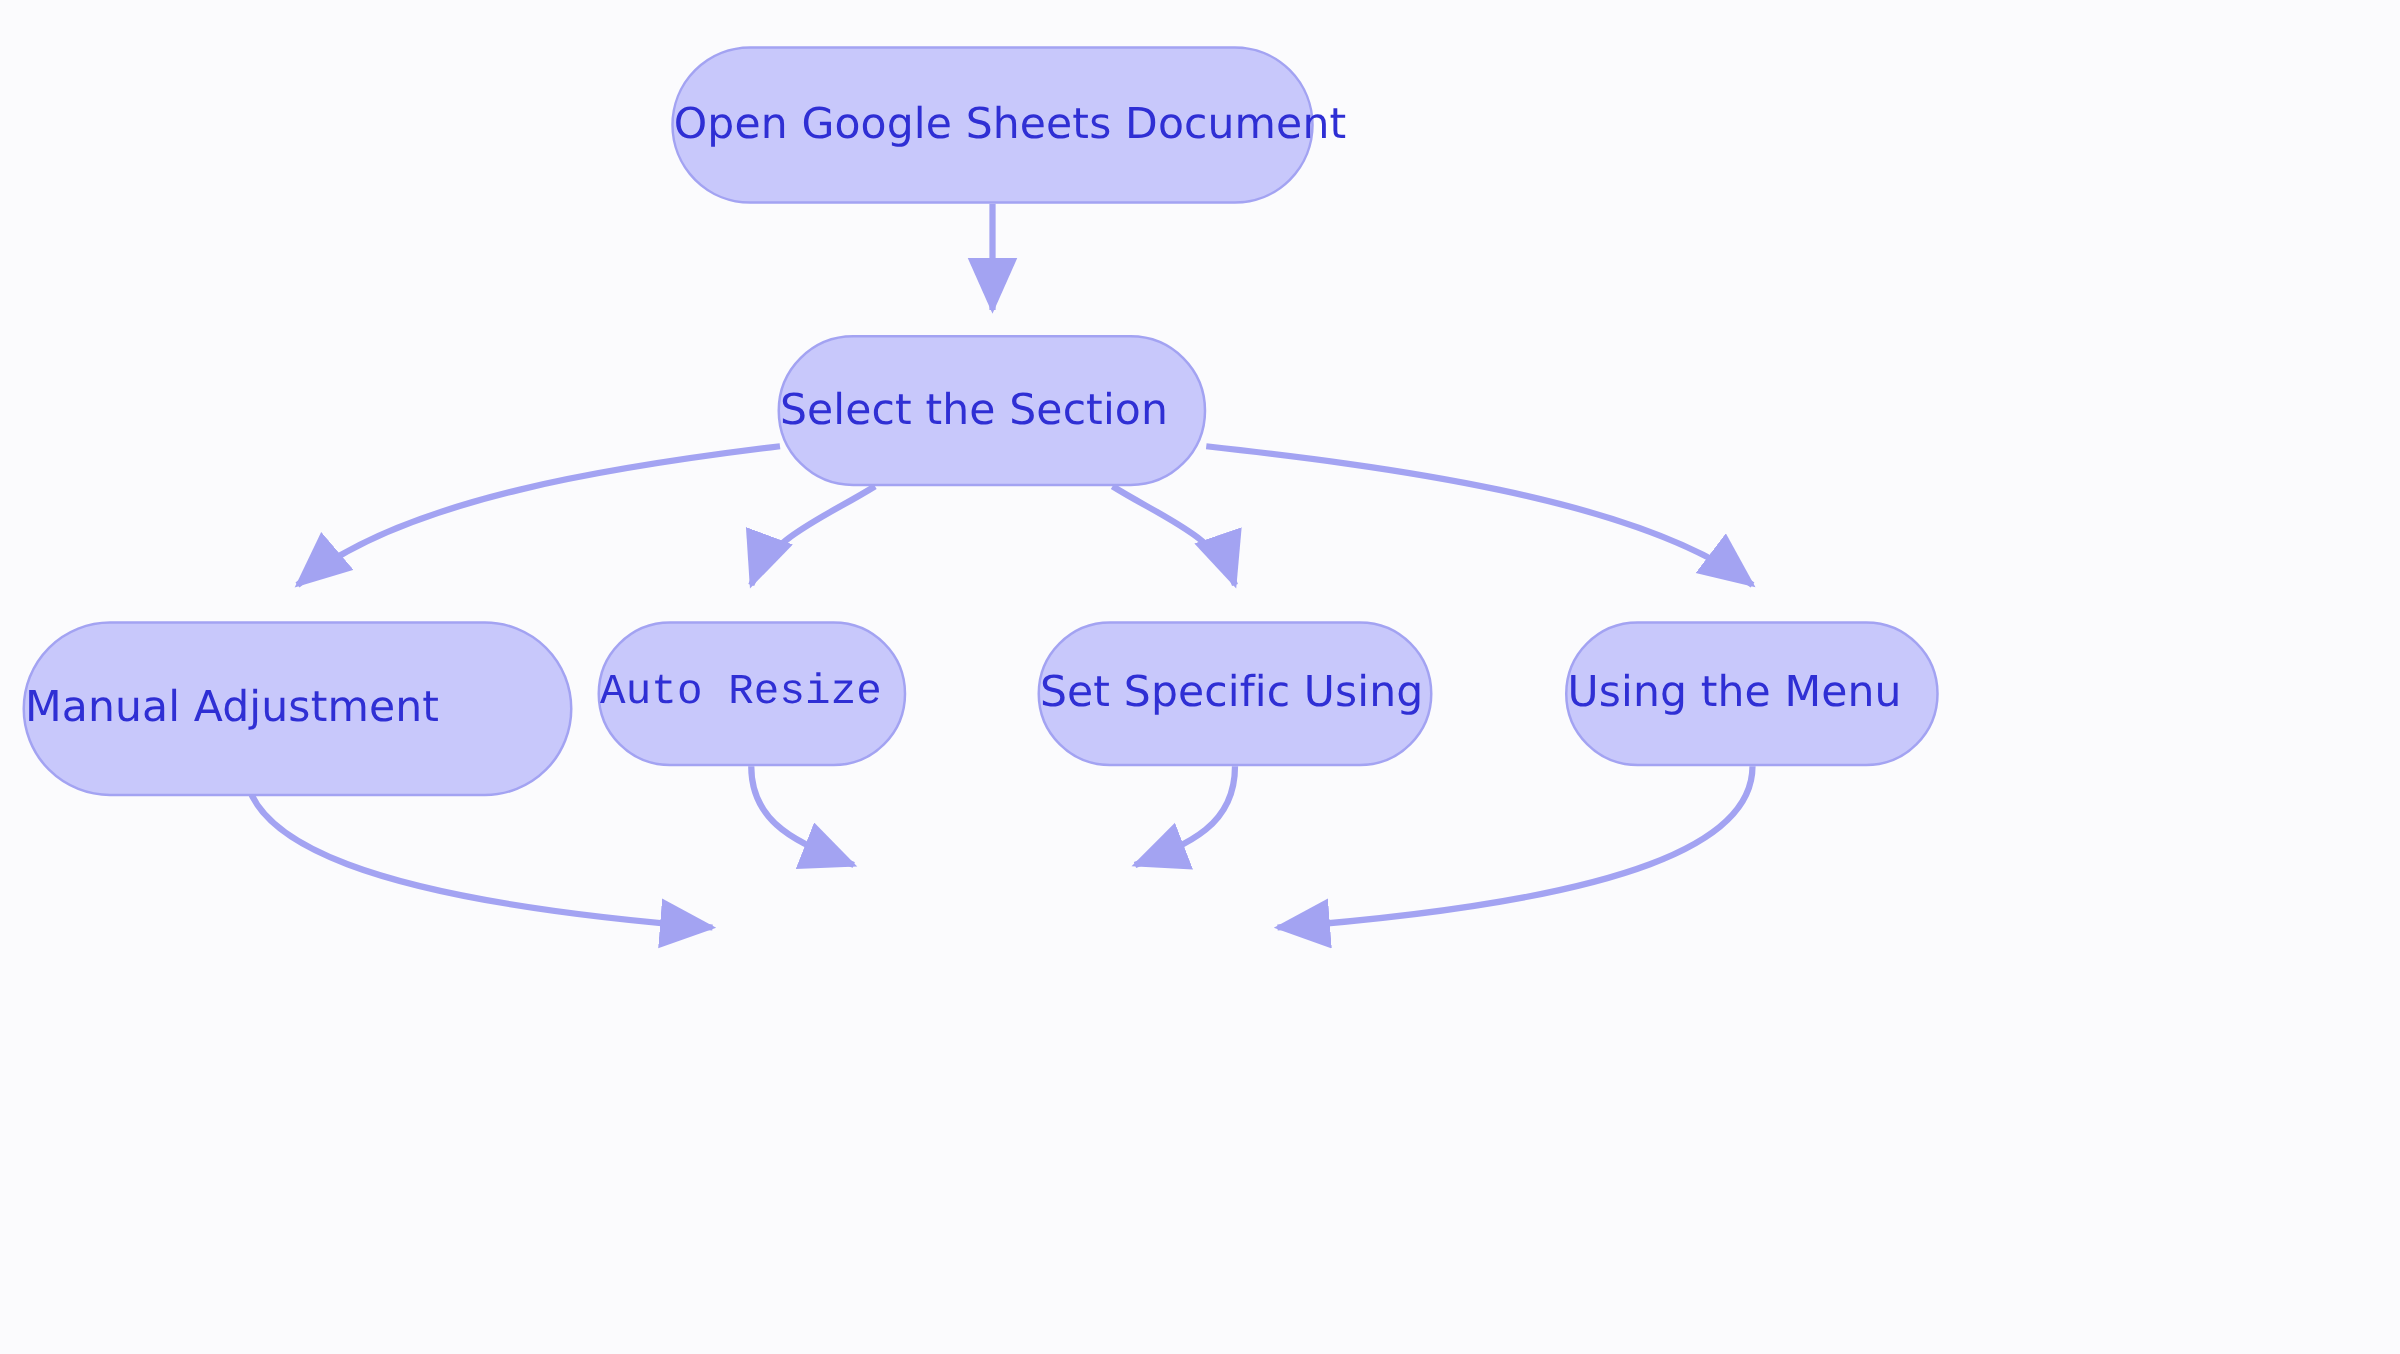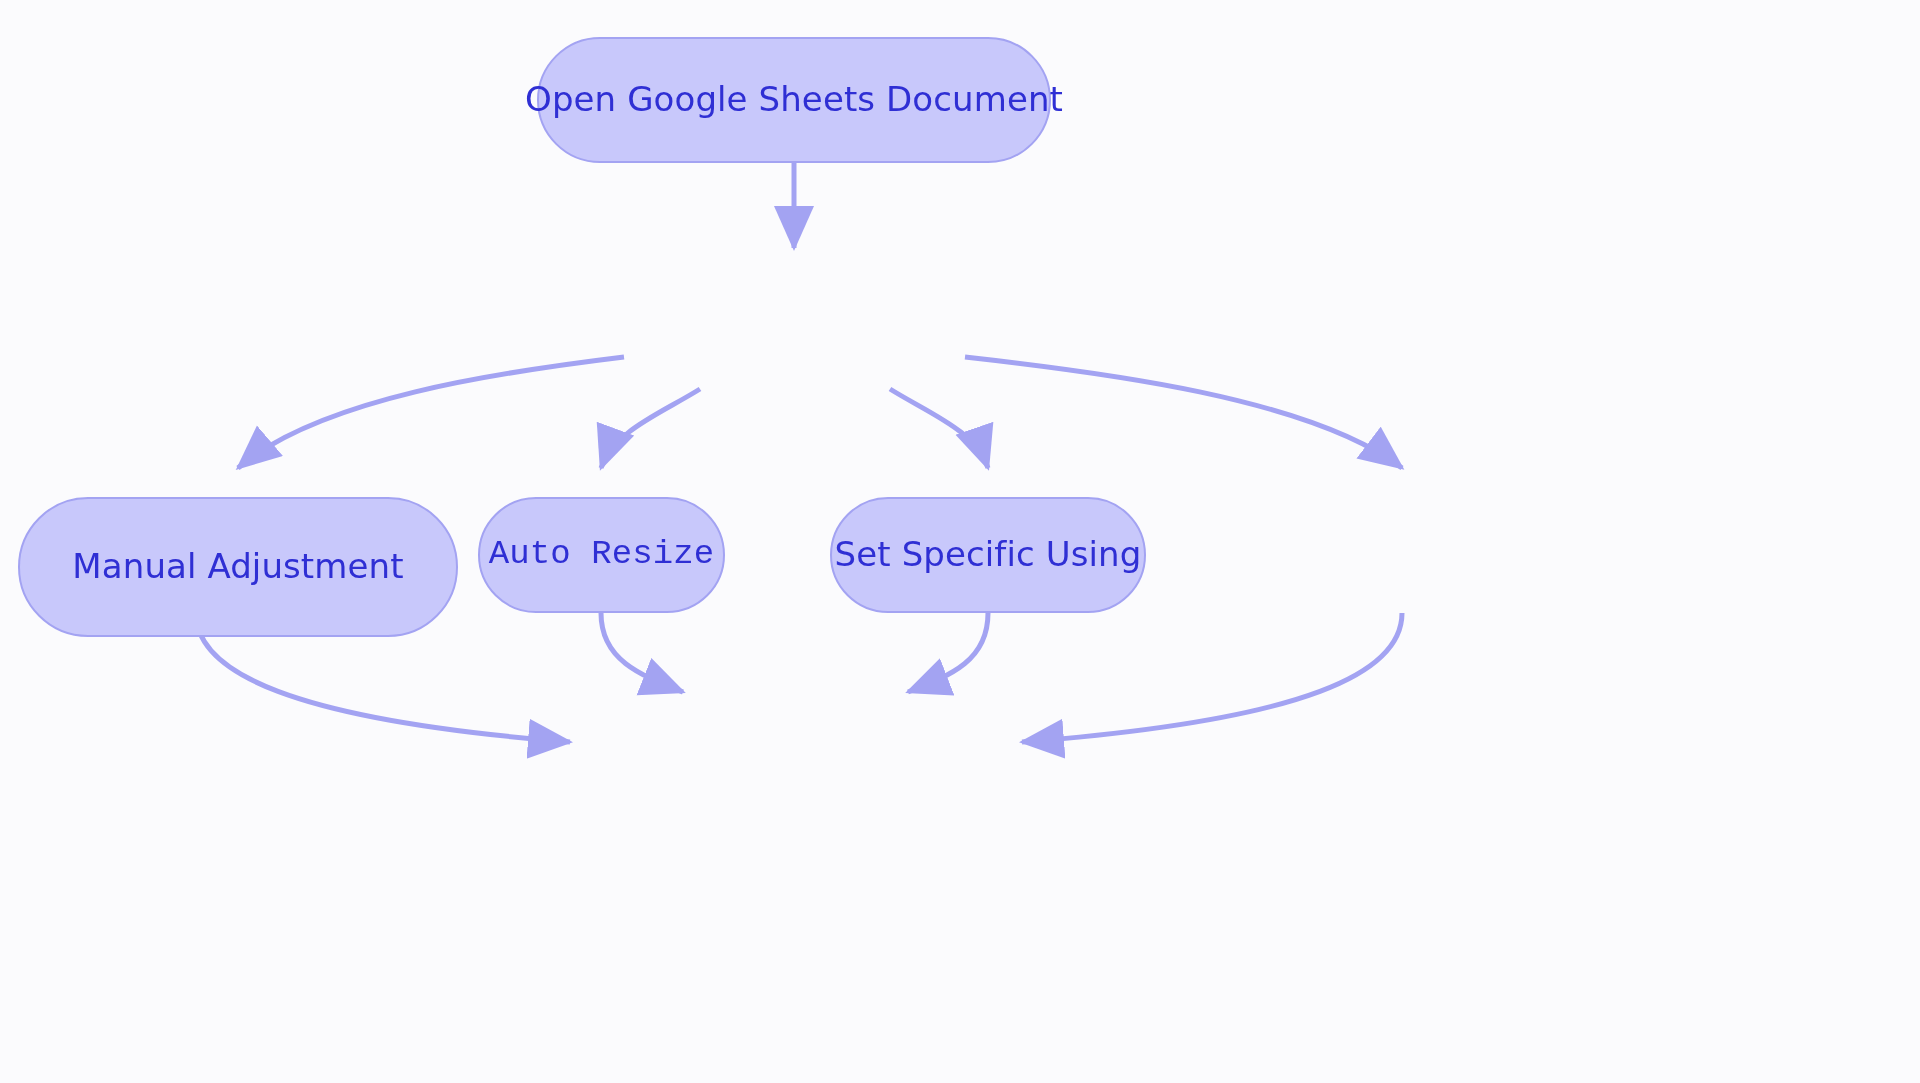--- a/index.html
+++ b/index.html
@@ -28,21 +28,21 @@
     height: 1083px;
   }
   .node {
     position: absolute;
     box-sizing: border-box;
     background: #c8c8fb;
     border: 2px solid #a3a3f2;
     border-radius: 999px;
     display: flex;
     align-items: center;
-    justify-content: center;
+    justify-content: flex-start;
     text-align: center;
   }
   .node-label {
     color: #2f2fd4;
     font-size: 34px;
     font-weight: 400;
     line-height: 1.15;
     letter-spacing: 0.1px;
     white-space: nowrap;
   }
@@ -83,28 +83,34 @@
 
     <path d="M988,613 C988,660 952,675 908,692" fill="none" stroke="#a3a3f2" stroke-width="5" marker-end="url(#arrowhead)"></path>
 
     <path d="M1402,613 C1402,672 1310,720 1022,742" fill="none" stroke="#a3a3f2" stroke-width="5" marker-end="url(#arrowhead)"></path>
   </svg>
 
   <div class="node" id="node-open">
     <span class="node-label">Open Google Sheets Document</span>
   </div>
 
+  <div class="node" id="node-select">
+    <span class="node-label">Select the Section</span>
+  </div>
 
   <div class="node" id="node-manual">
     <span class="node-label">Manual Adjustment</span>
   </div>
 
   <div class="node" id="node-auto">
     <span class="node-label">Auto Resize</span>
   </div>
 
   <div class="node" id="node-specific">
     <span class="node-label">Set Specific Using</span>
   </div>
 
+  <div class="node" id="node-menu">
+    <span class="node-label">Using the Menu</span>
+  </div>
 
 
 </div>
 
 </body></html>

